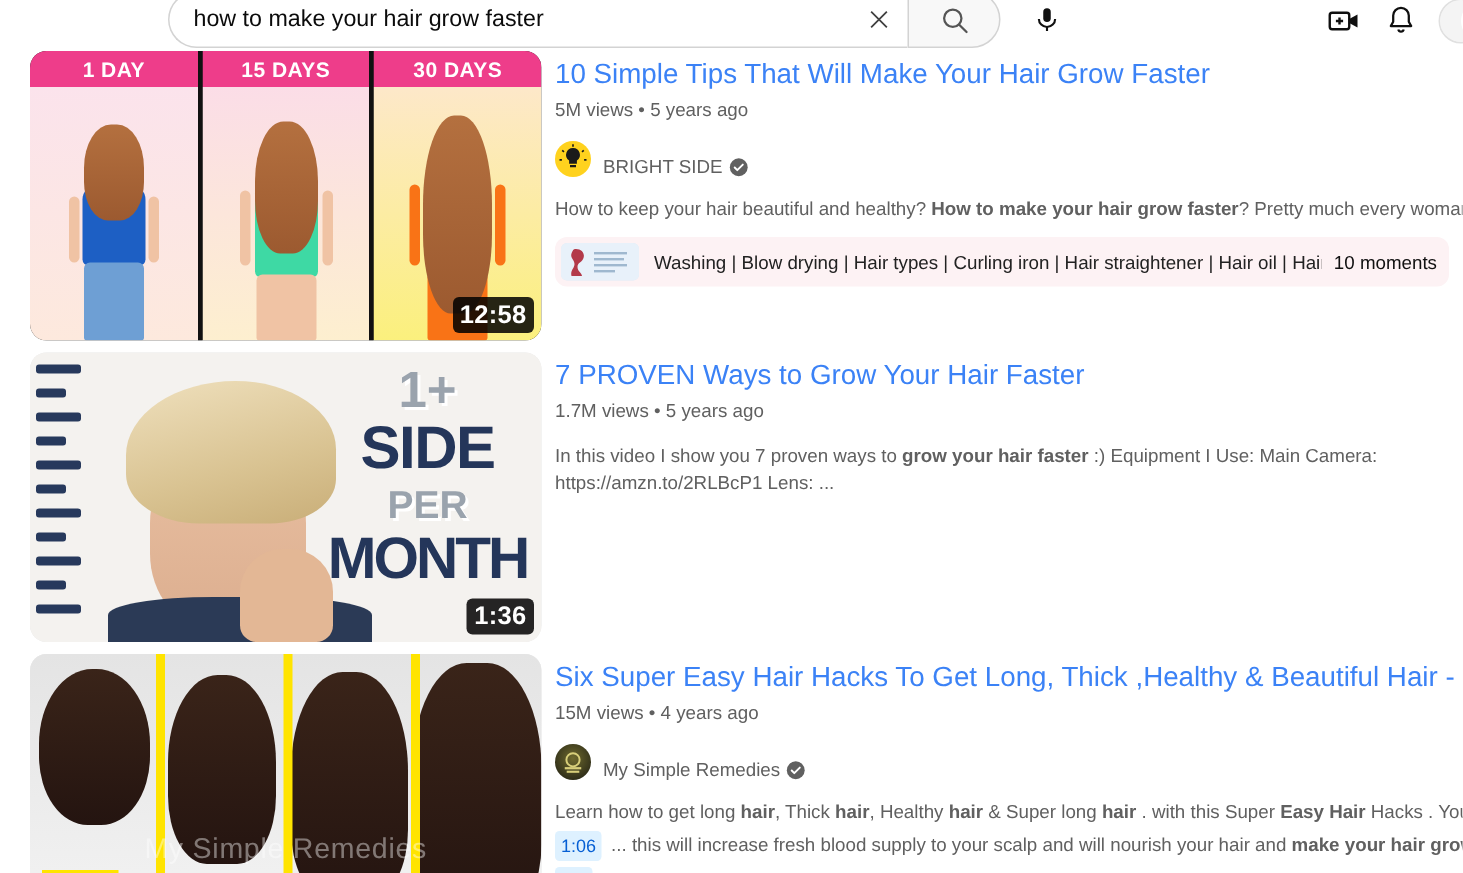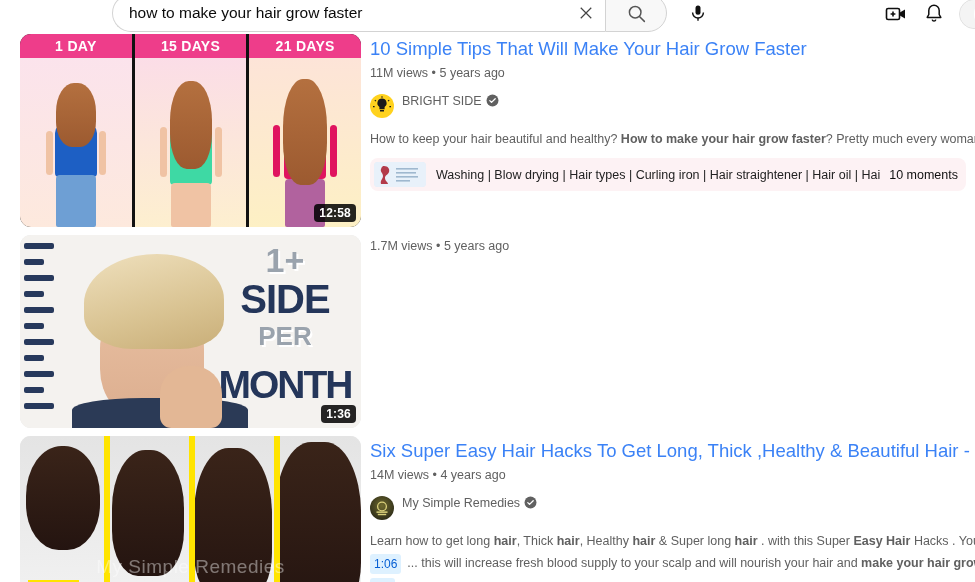--- a/index.html
+++ b/index.html
@@ -91,21 +91,21 @@
     width: 341px; height: 193px;
     flex: 0 0 341px;
     border-radius: 11px;
     overflow: hidden;
     background: #e8e8e8;
   }
   .duration {
     position: absolute; right: 5px; bottom: 5px;
     background: rgba(0,0,0,0.85);
     color: #fff;
-    font-size: 12px; font-weight: bold;
+    font-size: 17px; font-weight: bold;
     padding: 2px 5px;
     border-radius: 4px;
     letter-spacing: 0.2px;
     z-index: 6;
     font-family: "Liberation Sans", sans-serif;
   }
   .info-col {
     flex: 1;
     padding-left: 9px;
     padding-top: 2px;
@@ -121,21 +121,21 @@
     overflow: hidden;
     cursor: pointer;
   }
   .v-meta {
     font-size: 12.5px;
     color: #606060;
     line-height: 18px;
     margin-bottom: 12px;
   }
   .channel-row {
-    display: flex; align-items: flex-start;
+    display: flex; align-items: flex-end;
     margin-bottom: 12px;
     cursor: pointer;
   }
   .ch-avatar {
     width: 24px; height: 24px;
     border-radius: 50%;
     margin-right: 8px;
     flex: 0 0 24px;
     overflow: hidden;
     position: relative;
@@ -263,21 +263,21 @@
   }
   .t2 .hand {
     position:absolute; left:82px; bottom:0; width:62px; height:62px;
     background:#e3b795; border-radius:46% 46% 18% 18%;
     z-index: 5;
   }
   .t2 .txt { position:absolute; right:6px; text-align:center; width:140px; font-weight:bold; font-family:"Liberation Sans", sans-serif; }
   .t2 .l1 { top:6px;  font-size:34px; color:#9aa3ad; text-shadow: 2px 2px 0 #fff; }
   .t2 .l2 { top:42px; font-size:40px; color:#24365a; letter-spacing:-1px; }
   .t2 .l3 { top:86px; font-size:26px; color:#9aa3ad; text-shadow: 2px 2px 0 #fff; }
-  .t2 .l4 { top:128px;font-size:39px; color:#24365a; letter-spacing:-2px; }
+  .t2 .l4 { top:116px;font-size:39px; color:#24365a; letter-spacing:-2px; }
 
   
   .t3 { position:relative; width:100%; height:100%; background:#efefef; display:flex; }
   .t3 .cell { flex:1; position:relative; overflow:hidden; background: linear-gradient(180deg,#e4e4e4,#f4f4f4); }
   .t3 .divider { position:absolute; top:0; bottom:0; width:6px; background:#ffe400; z-index:6; }
   .t3 .hairmass {
     position:absolute; left:50%; transform:translateX(-50%);
     background: linear-gradient(180deg,#3a2419,#241410);
     z-index:3;
   }
@@ -373,41 +373,41 @@
             <div class="fig" style="width:84px;height:150px;">
               <div class="head-sh"></div>
               <div class="hair" style="top:4px;width:42px;height:88px;"></div>
               <div class="torso" style="top:42px;height:66px;background:#3ed9a4;"></div>
               <div class="arm" style="left:11px;top:50px;height:50px;"></div>
               <div class="arm" style="right:11px;top:50px;height:50px;"></div>
               <div class="legs" style="height:44px;background:#f0c3a4;"></div>
             </div>
           </div>
         </div>
-        <div class="panel p3">
-          <div class="hdr">21 DAYS</div>
+        <div class="panel p4">
+          <div class="hdr">30 DAYS</div>
           <div class="body">
-            <div class="fig" style="width:84px;height:152px;">
+            <div class="fig" style="width:84px;height:154px;">
               <div class="head-sh"></div>
-              <div class="hair" style="top:4px;width:44px;height:106px;"></div>
-              <div class="torso" style="top:42px;height:62px;background:#e0145f;"></div>
-              <div class="arm" style="left:10px;top:50px;height:52px;background:#e0145f;"></div>
-              <div class="arm" style="right:10px;top:50px;height:52px;background:#e0145f;"></div>
-              <div class="legs" style="height:48px;background:#b1629e;"></div>
+              <div class="hair" style="top:4px;width:46px;height:132px;"></div>
+              <div class="torso" style="top:42px;height:64px;background:#f97316;"></div>
+              <div class="arm" style="left:10px;top:50px;height:54px;background:#f97316;"></div>
+              <div class="arm" style="right:10px;top:50px;height:54px;background:#f97316;"></div>
+              <div class="legs" style="height:46px;background:#f97316;"></div>
             </div>
           </div>
         </div>
       </div>
       <div class="duration">12:58</div>
     </div>
 
     <div class="info-col">
       <h3 class="v-title">10 Simple Tips That Will Make Your Hair Grow Faster</h3>
       <div class="v-meta">
-        <span>11M views</span>
+        <span>5M views</span>
         <span>•</span>
         <span>5 years ago</span>
       </div>
       <div class="channel-row">
         <div class="ch-avatar">
           <div class="lightbulb-av">
             <svg width="24" height="24" viewBox="0 0 24 24" aria-hidden="true">
               <path d="M12 4.6a4.6 4.6 0 0 0-2.6 8.4v2.2h5.2V13A4.6 4.6 0 0 0 12 4.6z" fill="#1a1a1a"></path>
               <rect x="10" y="16" width="4" height="1.5" fill="#1a1a1a"></rect>
               <path d="M12 2.2v1.6 M4.8 6.2l1.2 1 M19.2 6.2l-1.2 1 M3 12.6h1.6 M19.4 12.6H21" stroke="#1a1a1a" stroke-width="1.1"></path>
@@ -465,25 +465,27 @@
         </div>
         <div class="txt l1">1+</div>
         <div class="txt l2">SIDE</div>
         <div class="txt l3">PER</div>
         <div class="txt l4">MONTH</div>
       </div>
       <div class="duration">1:36</div>
     </div>
 
     <div class="info-col">
+      <h3 class="v-title">7 PROVEN Ways to Grow Your Hair Faster</h3>
       <div class="v-meta">
         <span>1.7M views</span>
         <span>•</span>
         <span>5 years ago</span>
       </div>
+      <div class="v-desc wrap" style="max-width:600px;">In this video I show you 7 proven ways to <b>grow your hair faster</b> :) Equipment I Use: Main Camera: https://amzn.to/2RLBcP1 Lens: ...</div>
     </div>
   </div>
 
   <div class="result">
     <div class="thumb-col">
       <div class="t3">
         <div class="cell">
           <div class="hairmass" style="top:10px;width:74px;height:104px;border-radius:48% 48% 44% 44%;"></div>
           <div class="daylbl" style="left:8px;bottom:30px;">Day 1</div>
         </div>
@@ -500,21 +502,21 @@
         <div class="divider" style="left:24.6%;"></div>
         <div class="divider" style="left:49.6%;"></div>
         <div class="divider" style="left:74.6%;"></div>
         <div class="wm">My Simple Remedies</div>
       </div>
     </div>
 
     <div class="info-col">
       <h3 class="v-title">Six Super Easy Hair Hacks To Get Long, Thick ,Healthy &amp; Beautiful Hair -</h3>
       <div class="v-meta">
-        <span>14M views</span>
+        <span>15M views</span>
         <span>•</span>
         <span>4 years ago</span>
       </div>
       <div class="channel-row">
         <div class="ch-avatar">
           <div class="remedies-av">
             <svg width="24" height="24" viewBox="0 0 24 24" aria-hidden="true">
               <circle cx="12" cy="10.5" r="4.4" fill="none" stroke="#d8cf7a" stroke-width="1.3"></circle>
               <rect x="6.5" y="15.4" width="11" height="1.5" fill="#d8cf7a"></rect>
               <rect x="7.8" y="17.8" width="8.4" height="1.4" fill="#d8cf7a"></rect>

